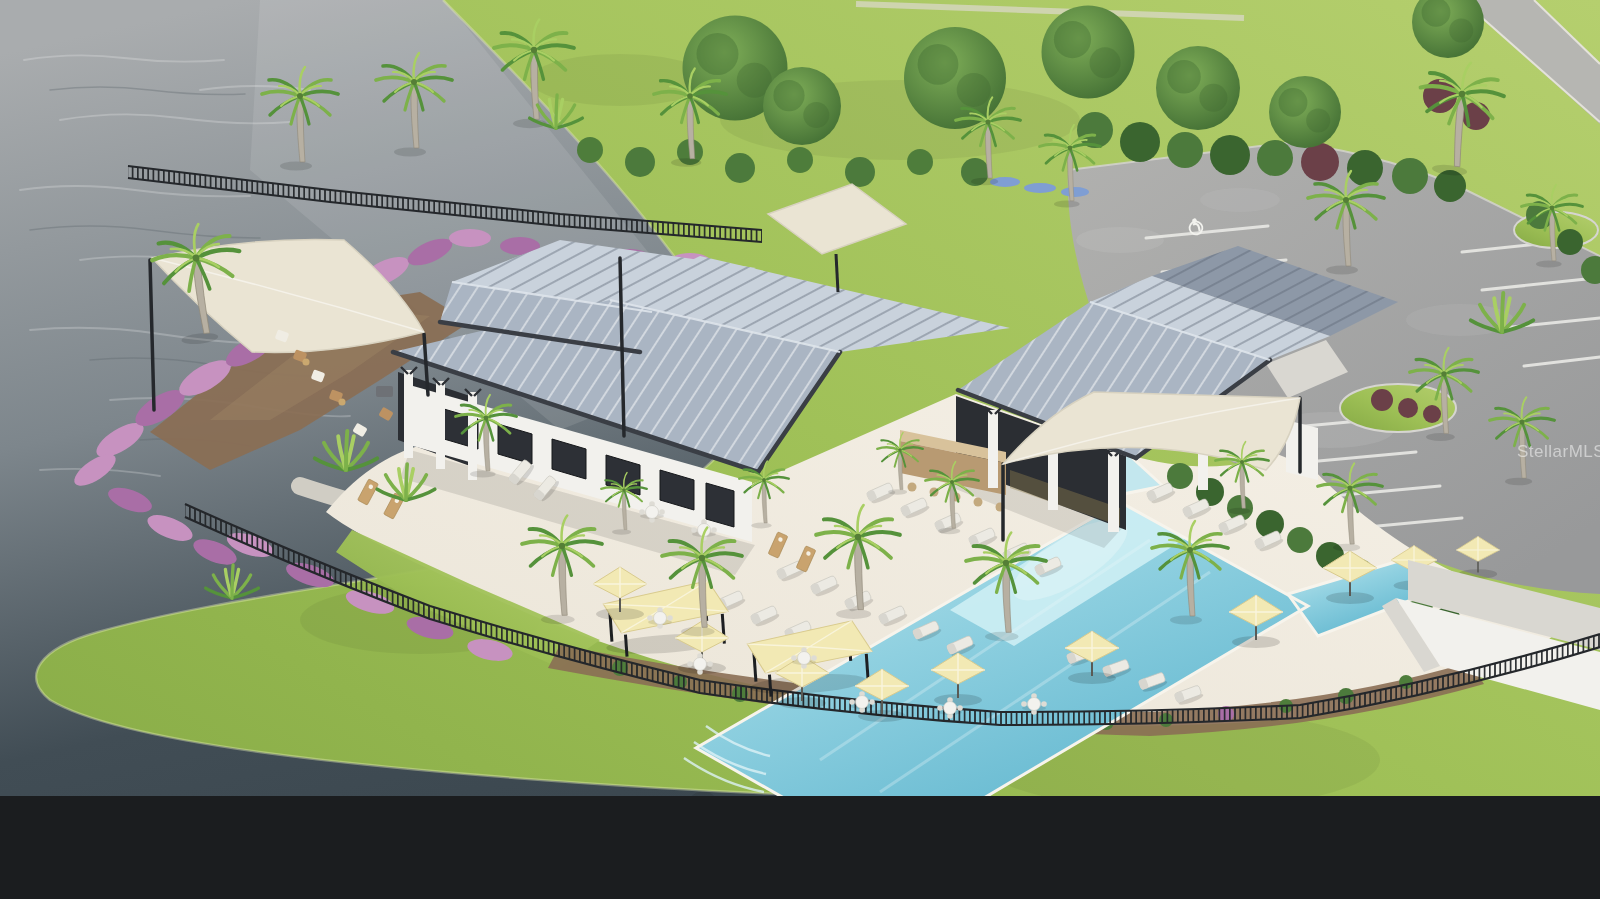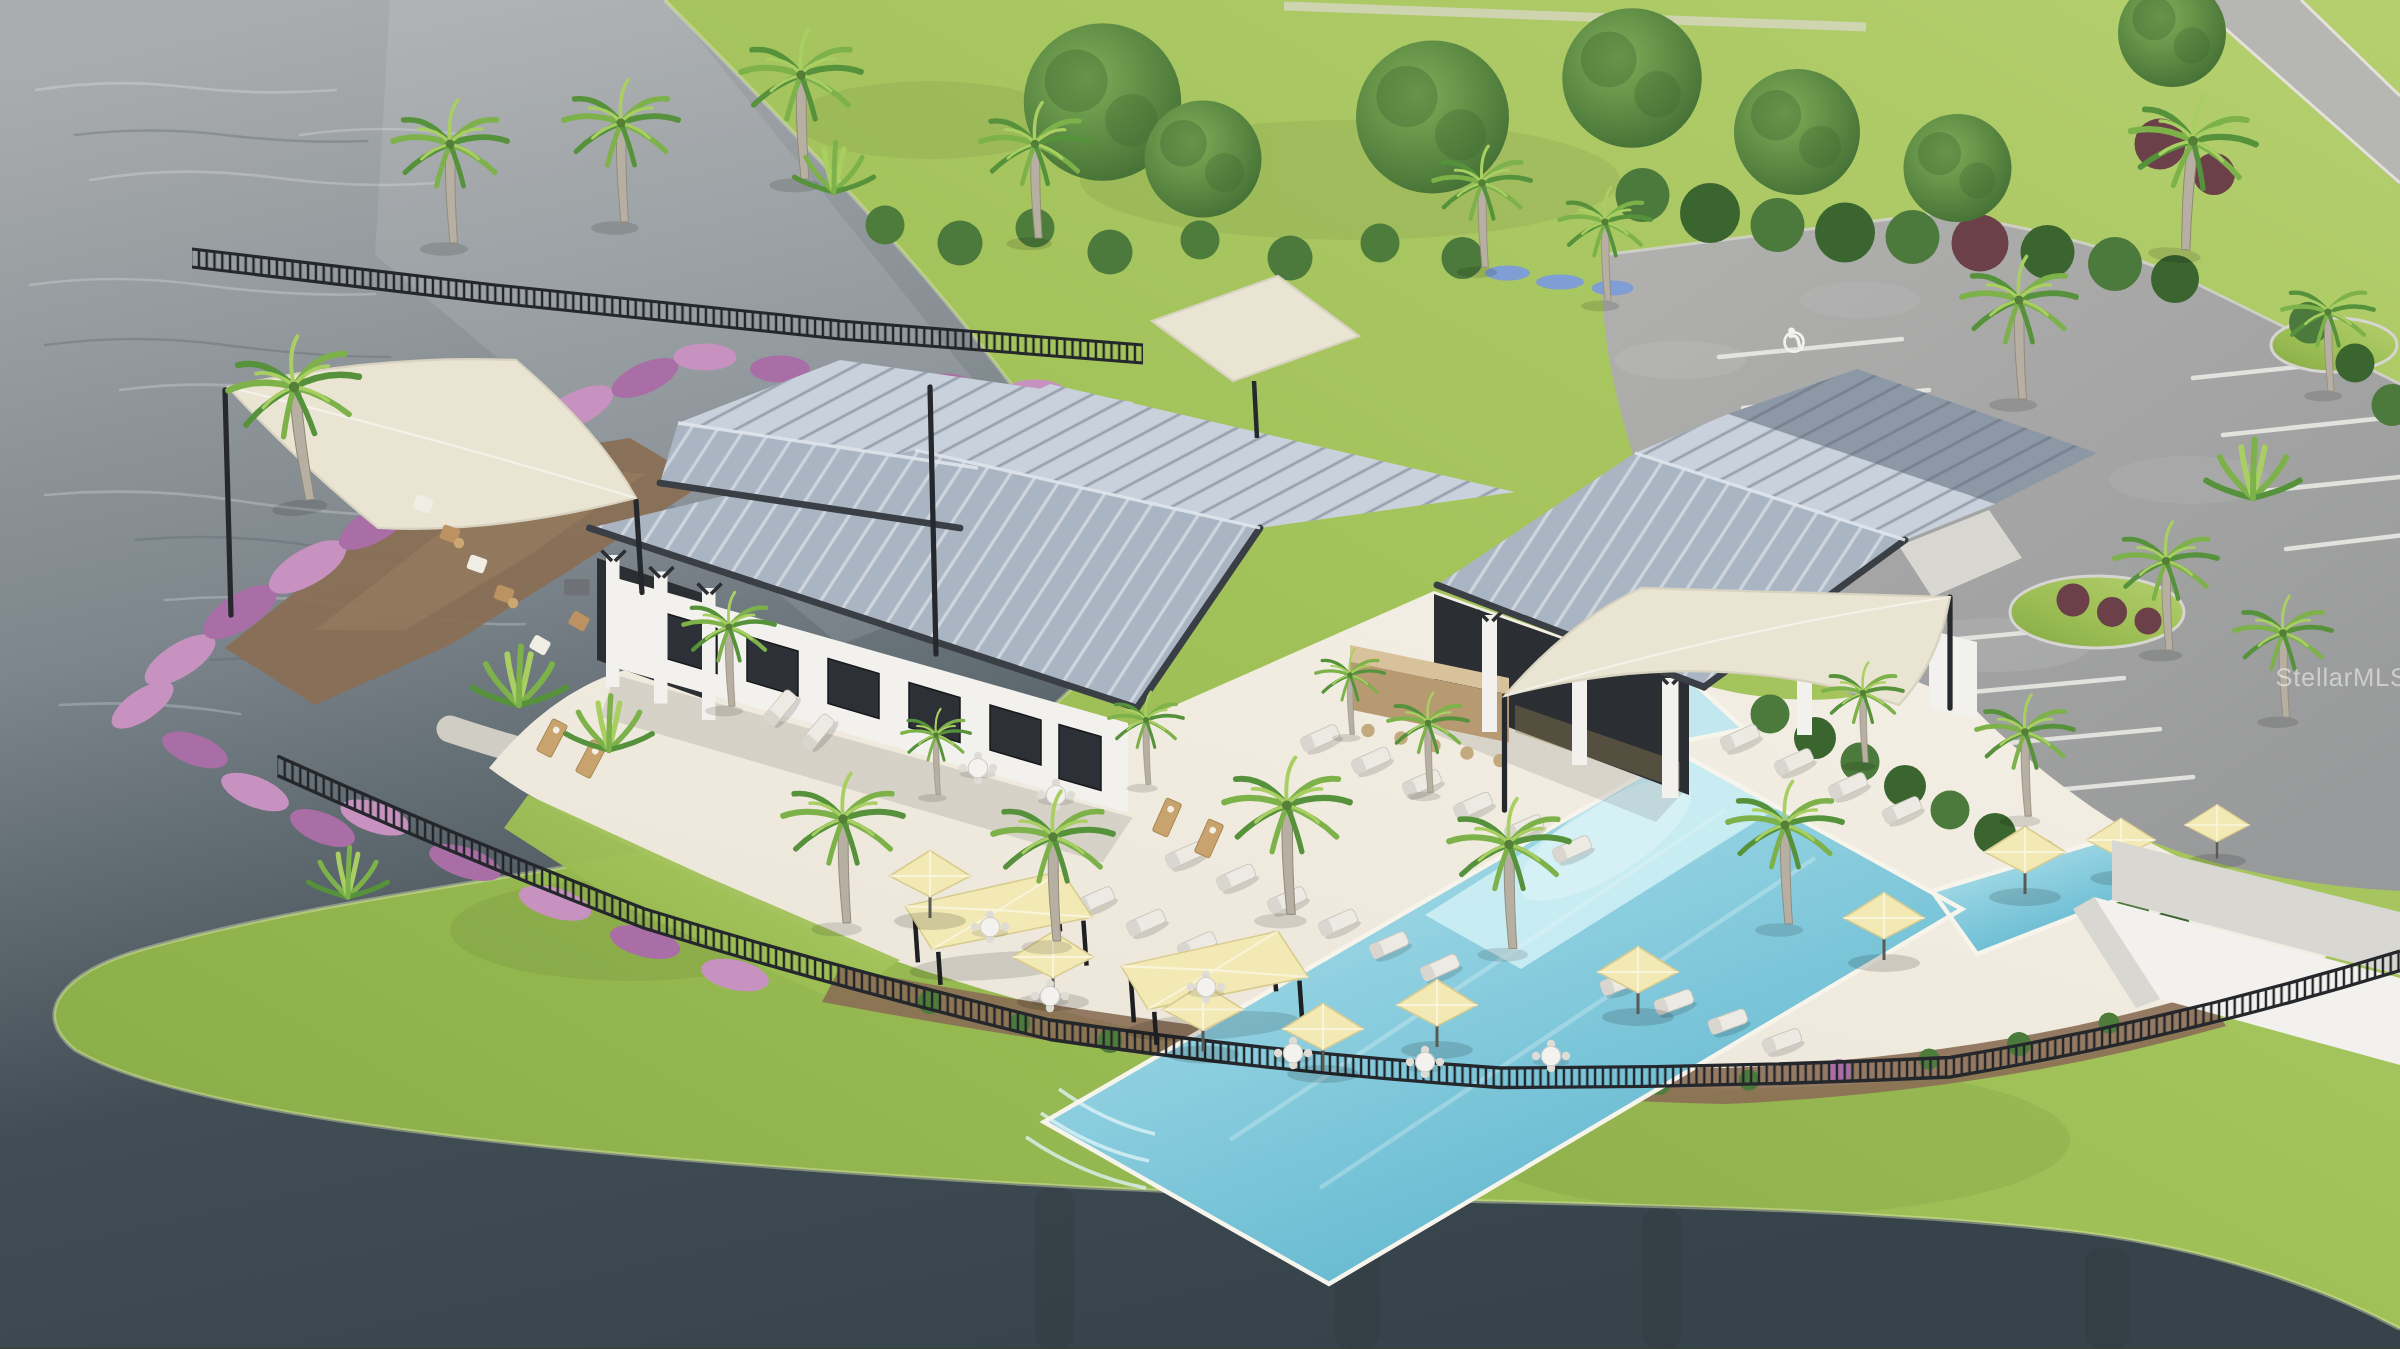--- a/index.html
+++ b/index.html
@@ -1,16 +1,16 @@
 <!DOCTYPE html>
 <html style="--c-water_far: #a9acae; --c-water_mid: #7d868c; --c-water_near: #414d55; --c-water_deep: #37434b; --c-grass: #9dbf55; --c-grass_light: #b5cf6e; --c-grass_dark: #85a945; --c-roof_main: #aab5c3; --c-roof_light: #c9d2dc; --c-roof_dark: #8d98a7; --c-fascia: #3a3e45; --c-wall: #f2f1ed; --c-wall_shade: #d9d7d1; --c-deck: #ebe5d8; --c-deck_light: #f5f0e6; --c-path: #d6d2c8; --c-pool: #8fd0e0; --c-pool_light: #c3e7ee; --c-pool_deep: #5cb4cd; --c-umbrella: #f2e9b4; --c-umbrella_edge: #d9cb8e; --c-sail: #eae4d3; --c-fence: #24272b; --c-pink: #c792c0; --c-pink_deep: #a96ea6; --c-mulch: #8a6e54; --c-shrub_red: #6b4048; --c-parking: #98999a; --c-parking_light: #b1b1af; --c-stripe: #e9e9e5; --c-hedge: #4c7a3c; --c-tree: #4e7d3b; --c-tree_dark: #3a652f; --c-palm: #7db14a; --c-palm_light: #a9cf63; --c-palm_dark: #55923b; --c-trunk: #b7b0a2; --c-road: #b6b6b2;"><head>
 <meta charset="utf-8">
 <style>
   html,body{margin:0;padding:0;background:#1b1d1f;}
-  .stage{width:1600px;height:899px;position:relative;overflow:hidden;
+  .stage{width:1600px;height:796px;position:relative;overflow:hidden;
          font-family:"Liberation Sans", sans-serif;text-align:right;}
   svg{display:block;width:1600px;height:899px;}
 
   
   .grassF{fill:url(#gGrass);}
   .waterF{fill:url(#gWater);}
   .deckF{fill:url(#gDeck);}
   .poolF{fill:url(#gPool);}
   .parkF{fill:url(#gPark);}
   .roadF{fill:var(--c-road,#b6b6b2);}

